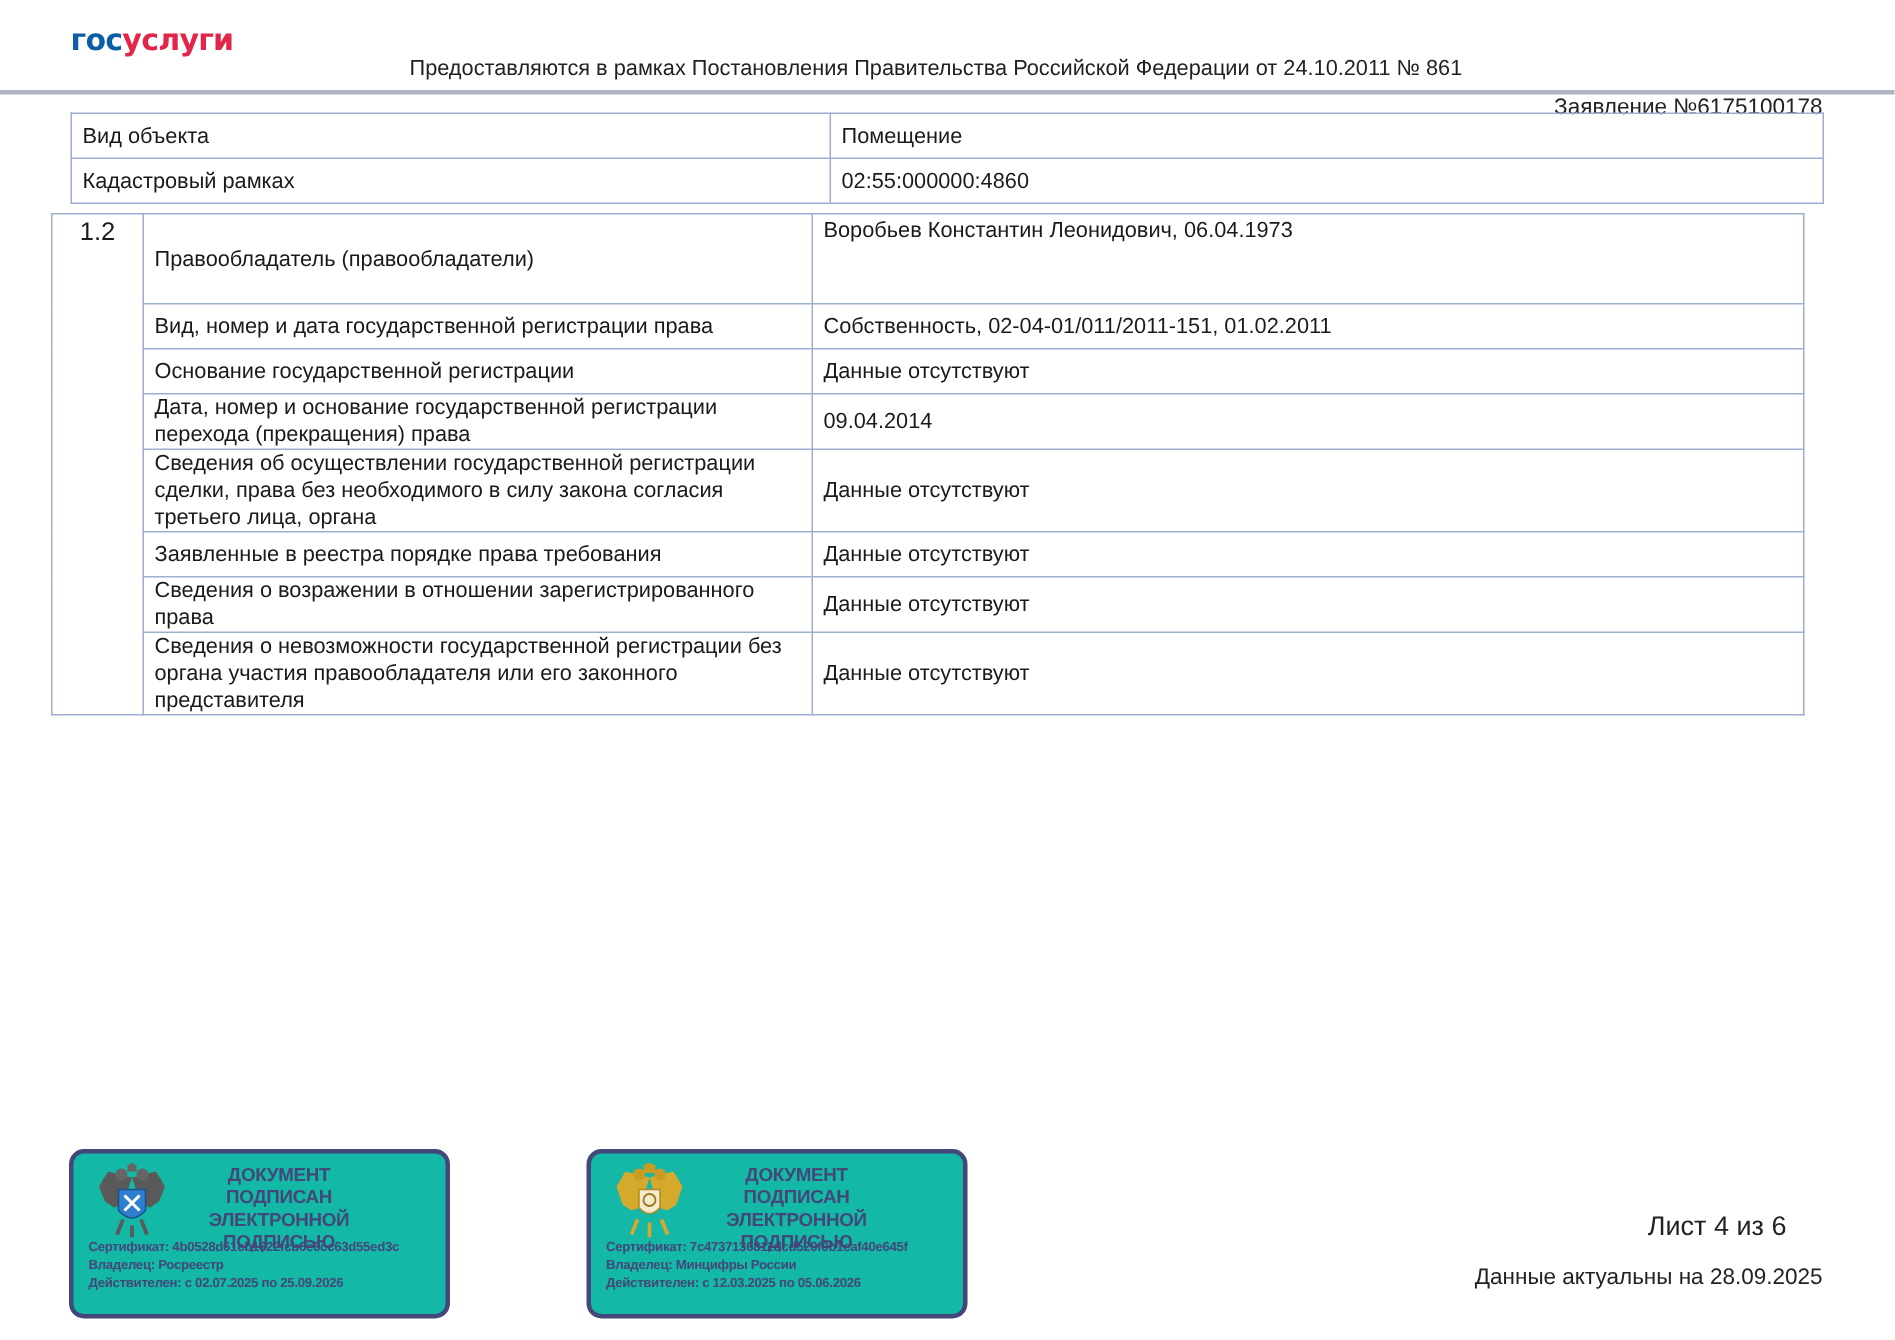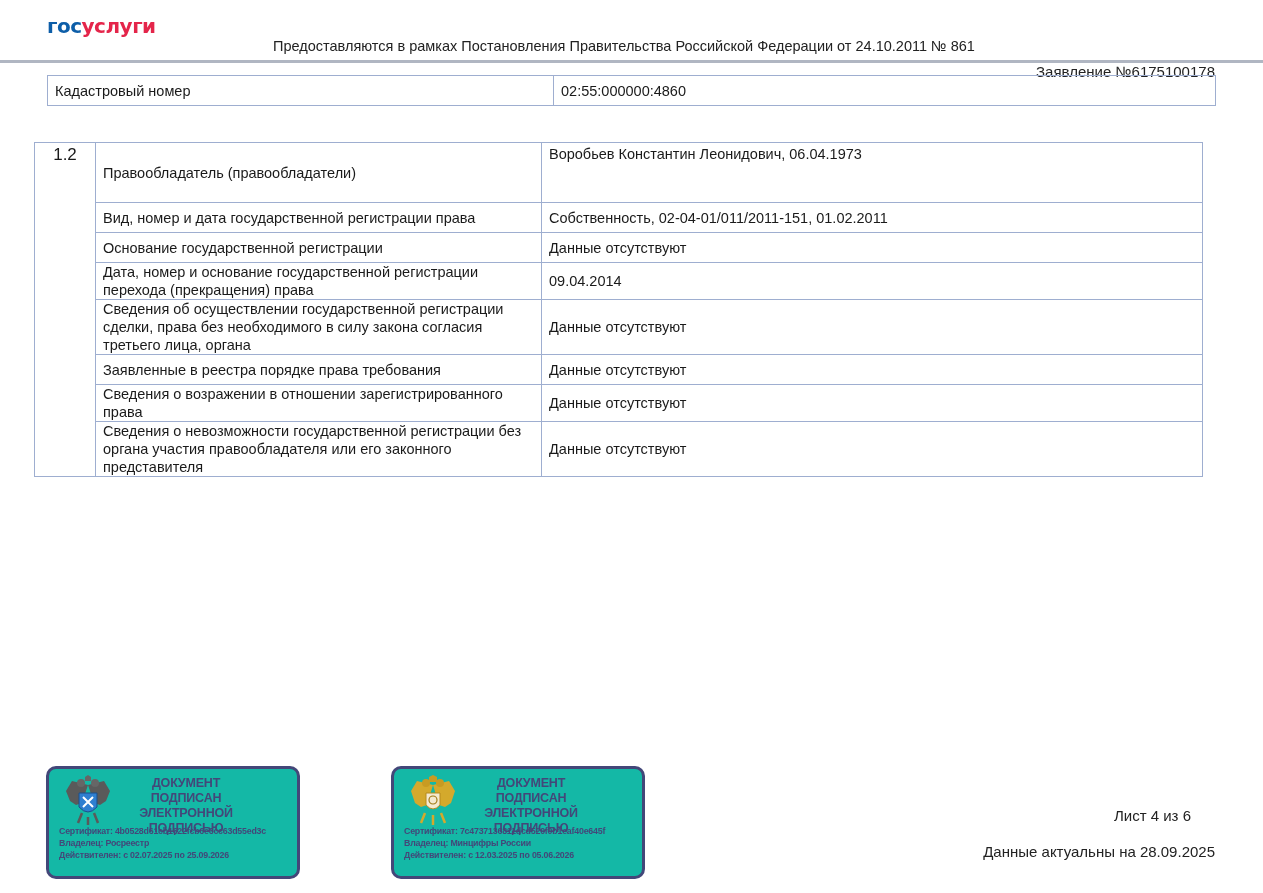--- a/index.html
+++ b/index.html
@@ -31,38 +31,42 @@
     border: 3px solid #434779; border-radius: 10px; background: #14b8a6;
   }
   .stamp1 { left: 46px; }
   .stamp2 { left: 391px; }
   .stamp .emblem { position: absolute; left: 15px; top: 6px; width: 48px; height: 50px; }
   .stamp .stamp-title {
     position: absolute; left: 72px; top: 7px; width: 130px; text-align: center;
     font-size: 12.5px; font-weight: bold; color: #434779; line-height: 15px; letter-spacing: -0.2px;
   }
   .stamp .cert { position: absolute; left: 10px; top: 56px; font-size: 8.8px; font-weight: bold; color: #434779; line-height: 12px; white-space: nowrap; letter-spacing: -0.2px; }
-  .sheet { position: absolute; right: 72px; top: 807px; font-size: 15px; color: #222; }
+  .sheet { position: absolute; right: 72px; top: 807px; font-size: 18px; color: #222; }
   .actual { position: absolute; right: 48px; top: 843px; font-size: 15px; color: #222; }
 </style>
 </head>
 <body>
 
 <div class="header">
   <div class="logo">
     <span class="gos">гос</span><span class="uslugi">услуги</span>
   </div>
   <div class="doc-subtitle">Предоставляются в рамках Постановления Правительства Российской Федерации от 24.10.2011 № 861</div>
   <div class="app-number">Заявление №6175100178</div>
 </div>
 
 <table class="info t1">
   <tbody>
+      <tr>
+    <td class="k">Вид объекта</td>
+    <td>Помещение</td>
+  </tr>
   <tr>
-    <td class="k">Кадастровый номер</td>
+    <td class="k">Кадастровый рамках</td>
     <td>02:55:000000:4860</td>
   </tr>
 </tbody>
   </table>
 
 <table class="info t2">
   <tbody>
       <tr style="height:60px">
     <td class="num" rowspan="8">1.2</td>
     <td class="k">Правообладатель (правообладатели)</td>

